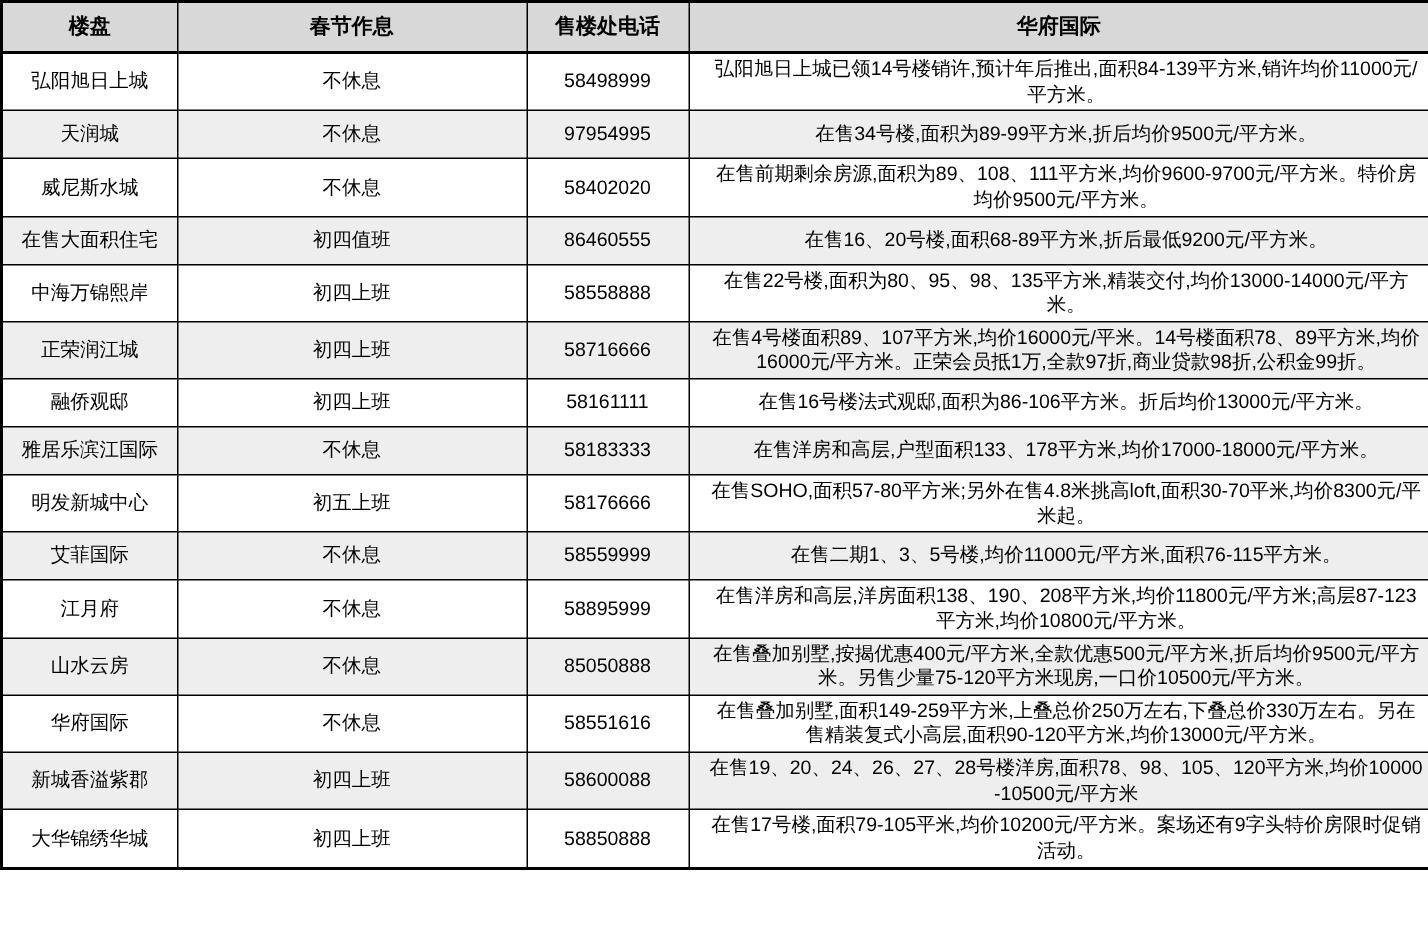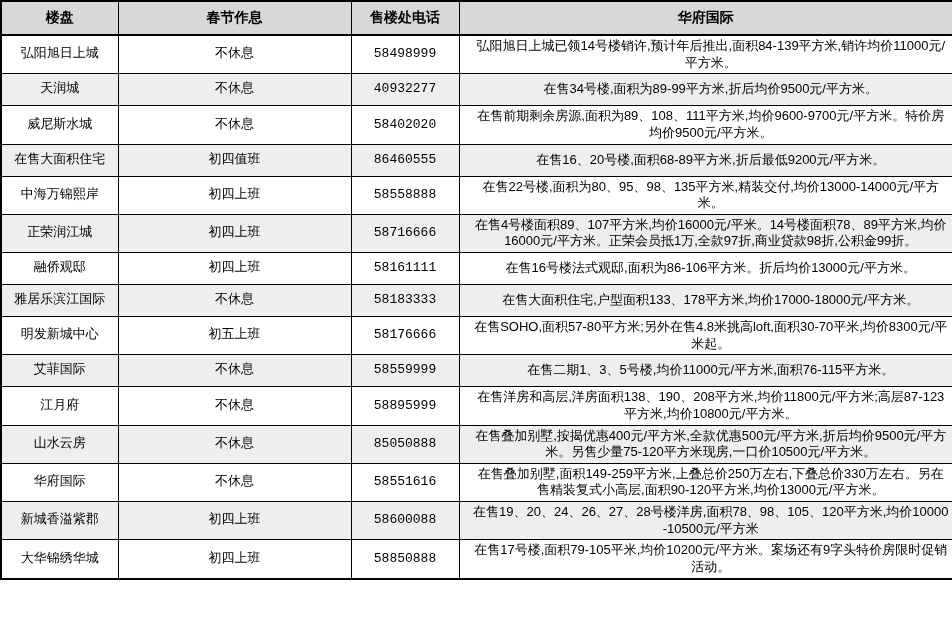--- a/index.html
+++ b/index.html
@@ -45,21 +45,21 @@
   }
   td {
     border: 1px solid var(--border-color);
     font-size: 13px;
     height: 32px;
     vertical-align: middle;
     padding: 2px 3px;
     line-height: 1.28;
     word-break: break-all;
   }
-  td.center { text-align: center; font-family: Liberation Mono, monospace; }
+  td.center { text-align: center; }
   td.news { text-align: center; padding-left: 13px; }
   tbody tr { background: var(--row-bg); }
   tbody tr:nth-child(even) { background: var(--row-alt-bg); }
 </style>
 </head>
 <body>
 
 <div class="page">
   <table class="listing">
     <colgroup>
@@ -79,21 +79,21 @@
     <tbody>
       <tr>
         <td class="center">弘阳旭日上城</td>
         <td class="center">不休息</td>
         <td class="center">58498999</td>
         <td class="news">弘阳旭日上城已领14号楼销许,预计年后推出,面积84-139平方米,销许均价11000元/平方米。</td>
       </tr>
       <tr>
         <td class="center">天润城</td>
         <td class="center">不休息</td>
-        <td class="center">40932277</td>
+        <td class="center">97954995</td>
         <td class="news">在售34号楼,面积为89-99平方米,折后均价9500元/平方米。</td>
       </tr>
       <tr>
         <td class="center">威尼斯水城</td>
         <td class="center">不休息</td>
         <td class="center">58402020</td>
         <td class="news">在售前期剩余房源,面积为89、108、111平方米,均价9600-9700元/平方米。特价房均价9500元/平方米。</td>
       </tr>
       <tr>
         <td class="center">在售大面积住宅</td>
@@ -116,21 +116,21 @@
       <tr>
         <td class="center">融侨观邸</td>
         <td class="center">初四上班</td>
         <td class="center">58161111</td>
         <td class="news">在售16号楼法式观邸,面积为86-106平方米。折后均价13000元/平方米。</td>
       </tr>
       <tr>
         <td class="center">雅居乐滨江国际</td>
         <td class="center">不休息</td>
         <td class="center">58183333</td>
-        <td class="news">在售大面积住宅,户型面积133、178平方米,均价17000-18000元/平方米。</td>
+        <td class="news">在售洋房和高层,户型面积133、178平方米,均价17000-18000元/平方米。</td>
       </tr>
       <tr>
         <td class="center">明发新城中心</td>
         <td class="center">初五上班</td>
         <td class="center">58176666</td>
         <td class="news">在售SOHO,面积57-80平方米;另外在售4.8米挑高loft,面积30-70平米,均价8300元/平米起。</td>
       </tr>
       <tr>
         <td class="center">艾菲国际</td>
         <td class="center">不休息</td>

